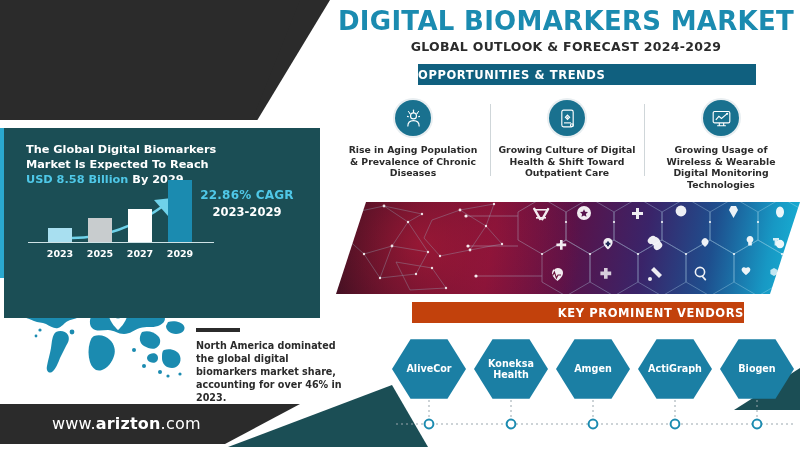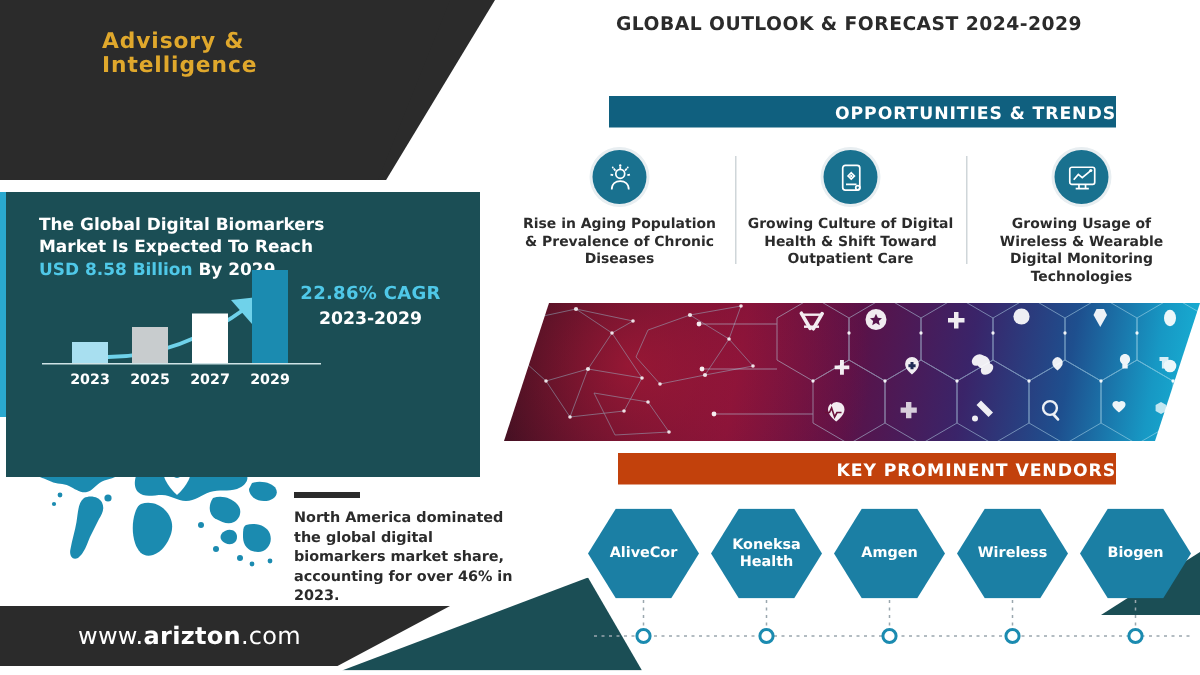--- a/index.html
+++ b/index.html
@@ -45,22 +45,22 @@
     font-size:26px; font-weight:bold; color:#1b8bb0; letter-spacing:0.3px;
     font-family:"DejaVu Sans", sans-serif; line-height:31px;
   }
   #sub-title{
     font-size:12.5px; font-weight:bold; color:#2b2b2b; letter-spacing:0.3px;
     margin-top:2px; font-family:"DejaVu Sans", sans-serif;
   }
 
   
   #opp-banner{
-    position:absolute; left:406px; top:64px; width:338px; height:21px;
-    background:#10607f; display:flex; align-items:center; justify-content:flex-end; z-index:6;
+    position:absolute; left:418px; top:64px; width:338px; height:21px;
+    background:#10607f; display:flex; align-items:center; justify-content:flex-start; z-index:6;
   }
   #opp-banner span{
     color:#fff; font-size:11.5px; font-weight:bold; letter-spacing:0.6px;
     font-family:"DejaVu Sans", sans-serif;
   }
 
   
   #trends{
     position:absolute; left:336px; top:100px; width:462px; height:100px;
     display:flex; z-index:6;
@@ -194,24 +194,24 @@
   }
 </style>
 </head>
 <body>
 
 <div id="page">
 
   <div id="logo-panel-2"></div>
   <div id="logo-panel"></div>
   <div id="logo-wrap">
-    <div id="logo-tag">Advisory &amp; Intelligence</div>
   </div>
 
   <div id="title-block">
+    <div id="main-title">DIGITAL BIOMARKERS MARKET</div>
     <div id="sub-title">GLOBAL OUTLOOK &amp; FORECAST 2024-2029</div>
   </div>
 
   <div id="opp-banner">
     <span>OPPORTUNITIES &amp; TRENDS</span>
   </div>
 
   <div id="trends">
     <div class="trend">
       <div class="tcircle">
@@ -430,21 +430,21 @@
           <span>Koneksa Health</span>
         </div>
       </div>
       <div class="hexwrap" style="left: 164px;">
         <div class="hex">
           <span>Amgen</span>
         </div>
       </div>
       <div class="hexwrap" style="left: 246px;">
         <div class="hex">
-          <span>Wireless</span>
+          <span>ActiGraph</span>
         </div>
       </div>
       <div class="hexwrap" style="left: 328px;">
         <div class="hex">
           <span>Biogen</span>
         </div>
       </div>
     </div>
   <div id="vend-timeline">
     <svg width="408" height="36" viewBox="0 0 408 36">

